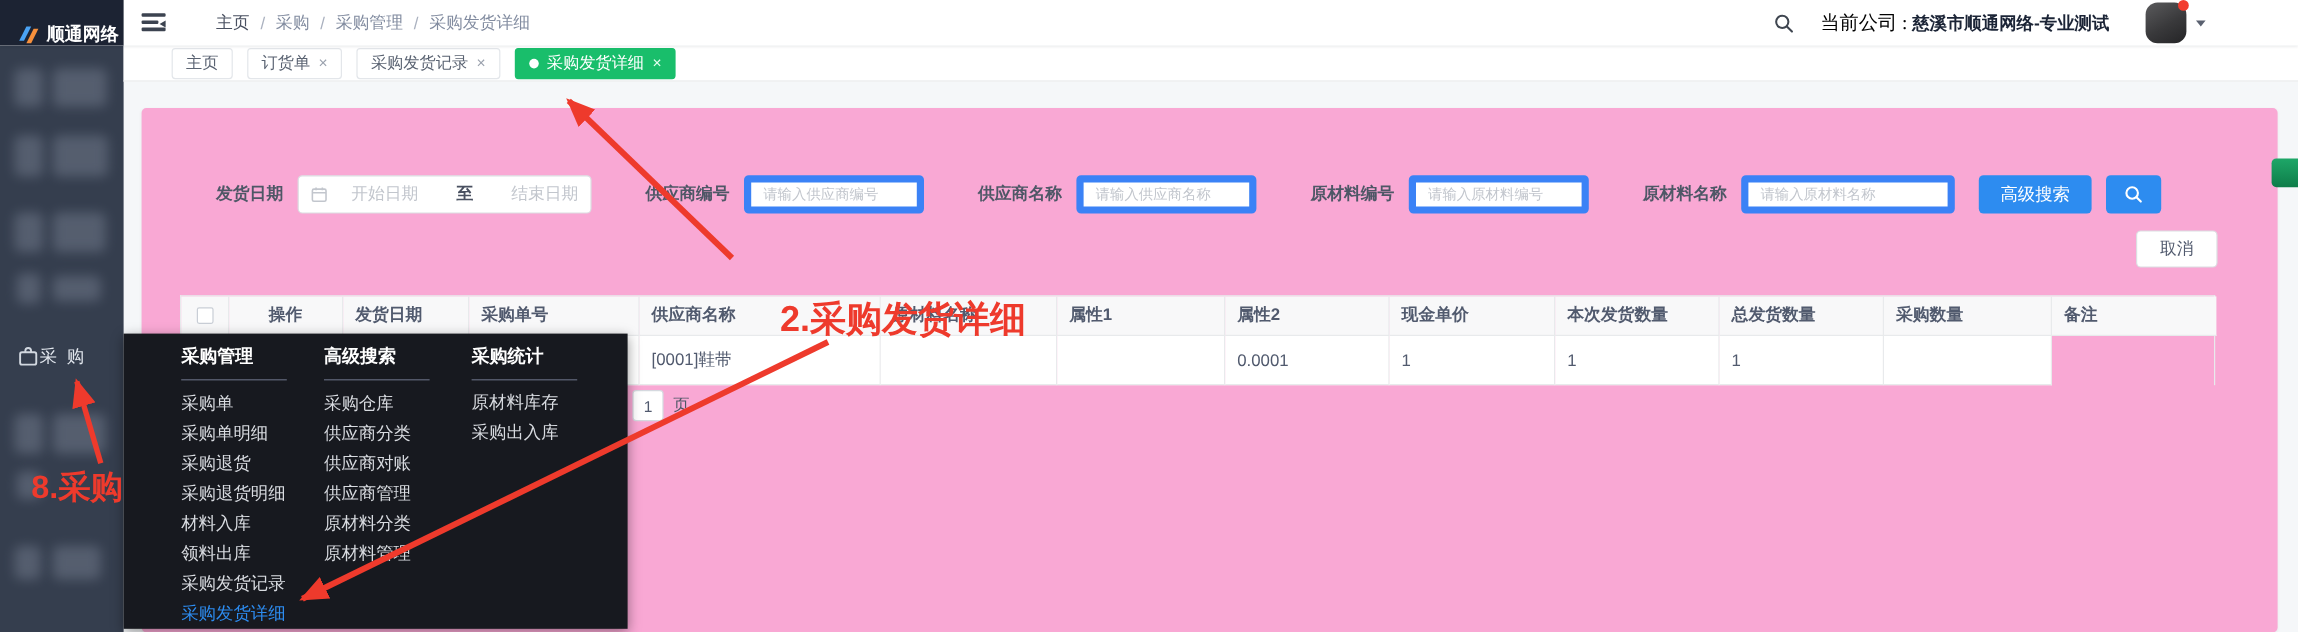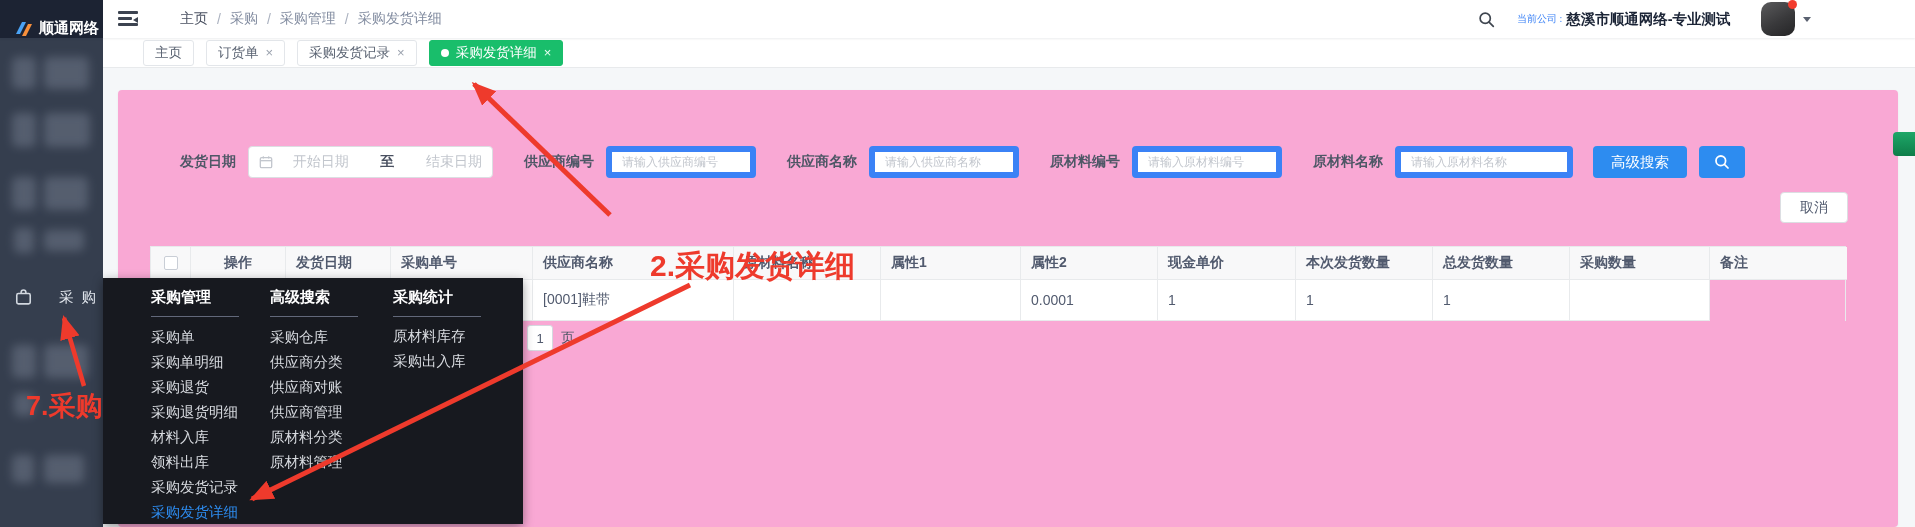--- a/index.html
+++ b/index.html
@@ -14,46 +14,46 @@
   .hamburger { position:absolute; left:118px; top:11px; width:20px; height:16px; cursor:pointer; }
   .hamburger i { display:block; height:2.6px; background:#3c4350; border-radius:1px; margin-bottom:3.5px; }
   .hamburger i:nth-child(1){ width:20px; } .hamburger i:nth-child(2){ width:14px; } .hamburger i:nth-child(3){ width:20px; }
   .hamburger .tri { position:absolute; right:0; top:5.5px; width:0; height:0; border-top:3.5px solid transparent; border-bottom:3.5px solid transparent; border-right:5px solid #3c4350; }
   .breadcrumb { position:absolute; left:180px; top:0; height:38px; display:flex; align-items:center; font-size:14px; gap:9px; }
   .breadcrumb .bc-first { color:#495060; }
   .breadcrumb .bc-item { color:#828ca0; }
   .breadcrumb .sep { color:#aab1bf; }
   .top-right { position:absolute; left:1478px; top:0; height:38px; display:flex; align-items:center; }
   .search-ico { margin-right:22px; display:flex; cursor:pointer; }
-  .company-label { font-size:10px; color:#3b82f6;font-family:Liberation Serif, serif; }
+  .company-label { font-size:16px; color:#000000;font-family:Liberation Serif, serif; }
   .company-name { font-size:14.5px; color:#1b2436; font-weight:700; margin-left:4px; margin-right:30px; white-space:nowrap; }
   .avatar { position:relative; width:34px; height:34px; margin-top:0; border-radius:10px; background:linear-gradient(150deg,#5b5b5d 0%,#39393b 55%,#242426 100%); cursor:pointer; }
   .avatar .dot { position:absolute; right:-2px; top:-2px; width:9px; height:9px; border-radius:50%; background:#f23c2e; }
   .caret { width:0; height:0; border-left:4.5px solid transparent; border-right:4.5px solid transparent; border-top:5.5px solid #5a6170; margin-left:8px; cursor:pointer; }
 
   
   .sidebar { position:absolute; left:0; top:38px; width:103px; height:489px; background:#353e4e; z-index:10; }
   .sb-blur { position:absolute; background:#5d6677; border-radius:5px; filter:blur(5px); opacity:.8; }
-  .menu-purchase { position:absolute; left:14px; top:250px; display:flex; align-items:center; gap:26px; cursor:pointer; }
+  .menu-purchase { position:absolute; left:14px; top:250px; display:flex; align-items:center; gap:0; cursor:pointer; }
   .menu-purchase .lab { color:#e3e8ef; font-size:14.5px; letter-spacing:2px; white-space:nowrap; }
 
   
   .tabbar { position:absolute; left:103px; top:38px; width:1812px; height:30px; background:#fff; border-bottom:1px solid #e8eaec; display:flex; align-items:center; padding-left:40px; gap:12px; z-index:15; }
   .tab { height:26px; display:flex; align-items:center; gap:7px; padding:0 11px; border:1px solid #e3e6ea; border-radius:3px; background:#fff; font-size:13.5px; color:#5a6372; cursor:pointer; white-space:nowrap; }
   .tab .close { font-size:13px; color:#9aa1ad; line-height:1; cursor:pointer; }
   .tab.active { background:#19be6b; border-color:#19be6b; color:#fff; }
   .tab.active .close { color:#eafff3; }
   .tab .dot { width:8px; height:8px; border-radius:50%; background:#fff; }
 
   
   .card { position:absolute; left:118px; top:90px; width:1780px; height:437px; background:#f9a8d4; border-radius:4px; box-shadow:0 1px 3px rgba(0,0,0,.05); z-index:5; }
 
   .form-row { position:absolute; left:62px; top:56px; height:32px; display:flex; align-items:center; }
   .f-label { font-size:14px; font-weight:700; color:#4e5766; margin-right:12px; white-space:nowrap; }
-  .f-label.ml { margin-left:31px; }
+  .f-label.ml { margin-left:45px; }
   .daterange { width:245px; height:32px; border:1px solid #dcdee2; border-radius:4px; display:flex; align-items:center; padding:0 10px; font-size:14px; background:#fff; cursor:text;justify-content:space-between; }
   .daterange .ph { color:#c2c6cd; }
   .daterange .to { color:#495060; font-weight:700; margin:0 20px; }
   .daterange svg { margin-right:8px; }
   .f-input { height:32px; border:6px solid #3b82f6; border-radius:4px; padding:0 10px; font-size:12px; color:#515a6e; outline:none; background:#fff; font-family:inherit; }
   .f-input::placeholder { color:#c2c6cd; }
   .w150 { width:150px; } .w178 { width:178px; }
   .btn-primary { height:32px; padding:0 18px; margin-left:20px; background:#2d8cf0; border:none; border-radius:4px; color:#fff; font-size:14.5px; cursor:pointer; font-family:inherit; white-space:nowrap; }
   .btn-sicon { width:46px; height:32px; margin-left:12px; background:#2d8cf0; border:none; border-radius:4px; display:flex; align-items:center; justify-content:center; cursor:pointer; }
   .cancel-btn { position:absolute; top:102px; right:50px; width:68px; height:31px; background:#fff; border:1px solid #dcdee2; border-radius:4px; color:#515a6e; font-size:14px; cursor:pointer; font-family:inherit; }
@@ -298,16 +298,16 @@
     <defs>
       <marker id="ah" markerUnits="userSpaceOnUse" markerWidth="24" markerHeight="20" refX="21" refY="10" orient="auto">
         <polygon points="0 0, 24 10, 0 20" fill="#ee3a2c"></polygon>
       </marker>
     </defs>
     <line x1="610" y1="215" x2="474" y2="84" stroke="#ee3a2c" stroke-width="5" marker-end="url(#ah)"></line>
     <line x1="690" y1="285" x2="252" y2="499" stroke="#ee3a2c" stroke-width="5" marker-end="url(#ah)"></line>
     <line x1="84" y1="386" x2="64" y2="318" stroke="#ee3a2c" stroke-width="4.5" marker-end="url(#ah)"></line>
   </svg>
   <div class="ann-label ann-2">2.采购发货详细</div>
-  <div class="ann-label ann-1">7.采购</div>
+  <div class="ann-label ann-1">8.采购</div>
 
   <div class="float-widget"></div>
 </div>
 
 </body></html>

